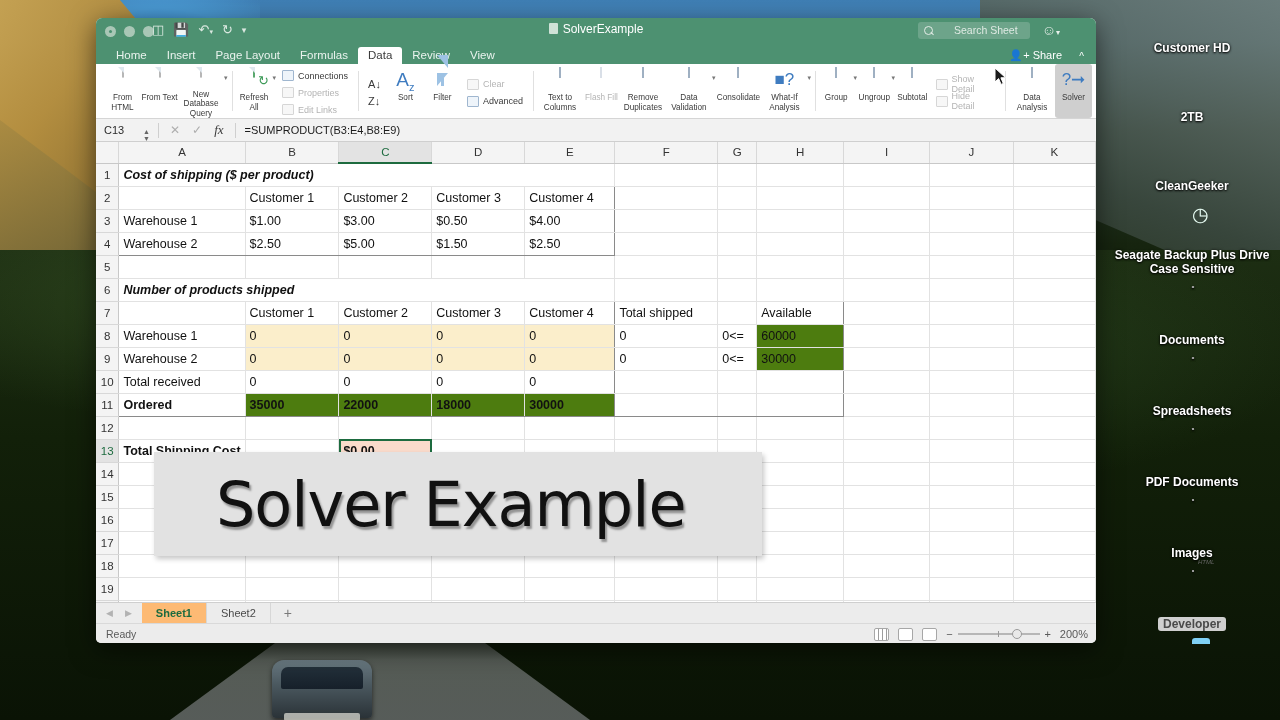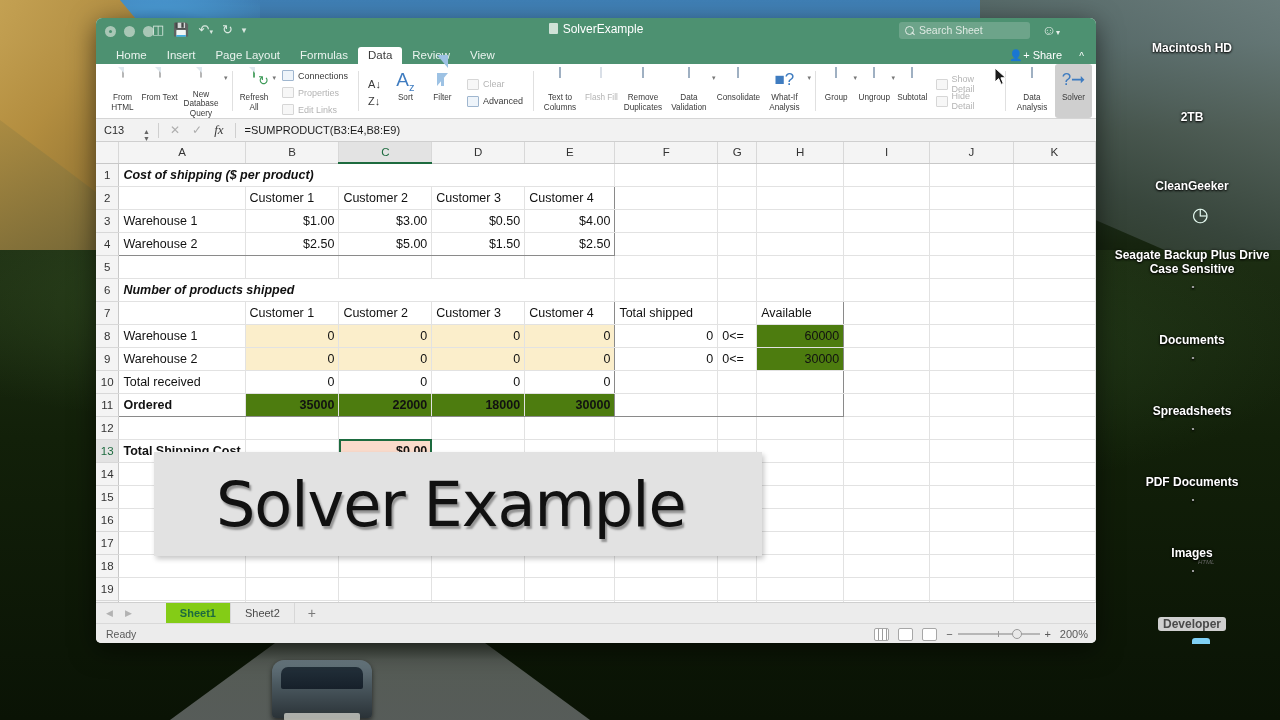--- a/index.html
+++ b/index.html
@@ -144,23 +144,23 @@
   .qa span { opacity:.92; }
   .wintitle {
     position:absolute; left:0; right:0; top:4px; text-align:center;
     color:#ffffff; font-size:12px;
   }
   .wintitle .fi {
     display:inline-block; width:9px; height:11px; background:#cfe2d7;
     border-radius:1px; margin-right:5px; vertical-align:-1px;
   }
   .searchsheet {
-    position:absolute; right:66px; top:4px; width:131px; height:17px;
+    position:absolute; right:66px; top:4px; width:112px; height:17px;
     background: rgba(255,255,255,.18); border-radius:3px;
-    color:#dfeae3; font-size:10.5px; line-height:17px; padding-left:20px;
+    color:#dfeae3; font-size:10.5px; line-height:17px; padding-left:36px;
   }
   .searchsheet::before {
     content:""; position:absolute; left:6px; top:4px; width:7px; height:7px;
     border:1.4px solid #e3ece6; border-radius:50%;
   }
   .searchsheet::after {
     content:""; position:absolute; left:12px; top:11px; width:4px; height:1.4px;
     background:#e3ece6; transform: rotate(45deg);
   }
   .smiley { position:absolute; right:36px; top:4px; color:#e7f0ea; font-size:14px; }
@@ -245,21 +245,21 @@
     height:21px;
   }
   .colhdr td.sel { background:#e3e3e3; color:#1d6b3f; border-bottom:2px solid #1d6b3f; }
   .rowhdr { width:24px; border-bottom:1px solid #d8d8d8; border-right:1px solid #c8c8c8; }
   .rowhdr.sel { color:#1d6b3f; background:#e3e3e3; }
   td.cell {
     height:23px; border-right:1px solid #e2e2e2; border-bottom:1px solid #e2e2e2;
     font-size:12.5px; color:#111; padding:0 4px; white-space:nowrap; overflow:hidden;
     background:#ffffff;
   }
-  td.cell.r  { text-align:right; }
+  td.cell.r  { text-align:left; }
   td.bold    { font-weight:bold; }
   td.ital    { font-style:italic; font-weight:bold; }
   td.fill-y  { background:#fbeecb; }
   td.fill-b  { background:#4d7c0f; }
   td.fill-o  { background:#fadbcb;font-weight:bold; }
   .bx-t { border-top:1px solid #8a8a8a !important; }
   .bx-b { border-bottom:1px solid #8a8a8a !important; }
   .bx-l { border-left:1px solid #8a8a8a !important; }
   .bx-r { border-right:1px solid #8a8a8a !important; }
   td.active {
@@ -285,21 +285,21 @@
   
   .tabsbar {
     height:21px; background:#ececec; border-top:1px solid #cfcfcf;
     display:flex; align-items:stretch; flex:none;
   }
   .navarr { display:flex; align-items:center; gap:12px; padding:0 10px; color:#b2b2b2; font-size:9px; }
   .stab {
     font-size:11px; padding:0 14px; display:flex; align-items:center; color:#4a4a4a;
     border-right:1px solid #d7d7d7;
   }
-  .stab.active { background:#84cc16; color:#1d6b3f; font-weight:bold;margin-left:24px; }
+  .stab.active { background:#fdba74; color:#1d6b3f; font-weight:bold; }
   .addtab { font-size:14px; color:#7a7a7a; padding:0 13px; display:flex; align-items:center; }
 
   
   .statusbar {
     height:20px; background:#ececec; border-top:1px solid #d9d9d9;
     display:flex; align-items:center; flex:none; font-size:10.5px; color:#5a5a5a;
     padding:0 10px; position:relative;
   }
   .sright { position:absolute; right:8px; top:0; height:20px; display:flex; align-items:center; gap:9px; }
   .vbtn { width:15px; height:13px; border:1px solid #a7a7a7; border-radius:2px; background:#fff; position:relative;}
@@ -326,21 +326,21 @@
   <div id="bg-rock2"></div>
   <div id="bg-rockR"></div>
   <div id="bg-forest"></div>
   <div id="bg-road"></div>
   <div id="bg-van"></div>
 
   <div class="desk-icons">
 
     <div class="desk-icon" style="margin-top:-6px">
       <span class="glyph"><span class="drive hd"></span></span>
-      <span class="lbl">Macintosh HD</span>
+      <span class="lbl">Customer HD</span>
     </div>
 
     <div class="desk-icon" style="margin-top:8px">
       <span class="glyph"><span class="drive org"></span></span>
       <span class="lbl">2TB</span>
     </div>
 
     <div class="desk-icon" style="margin-top:8px">
       <span class="glyph"><span class="drive wht"></span></span>
       <span class="lbl">CleanGeeker</span>

